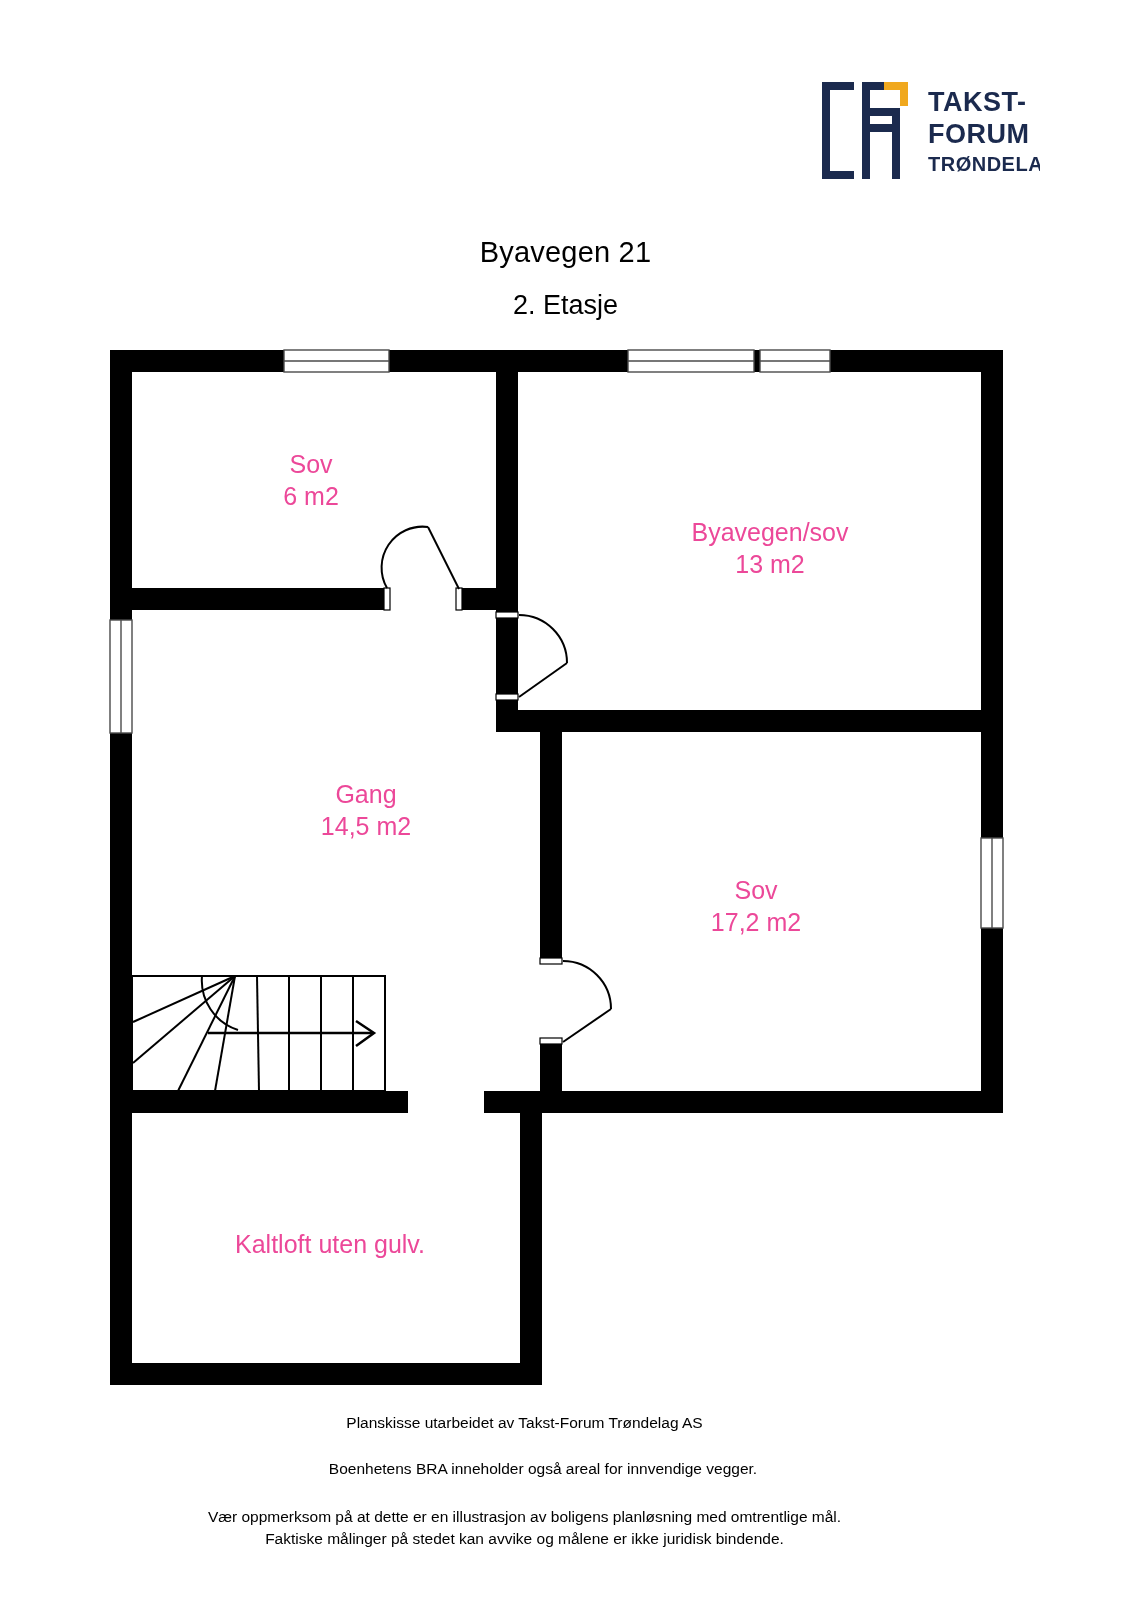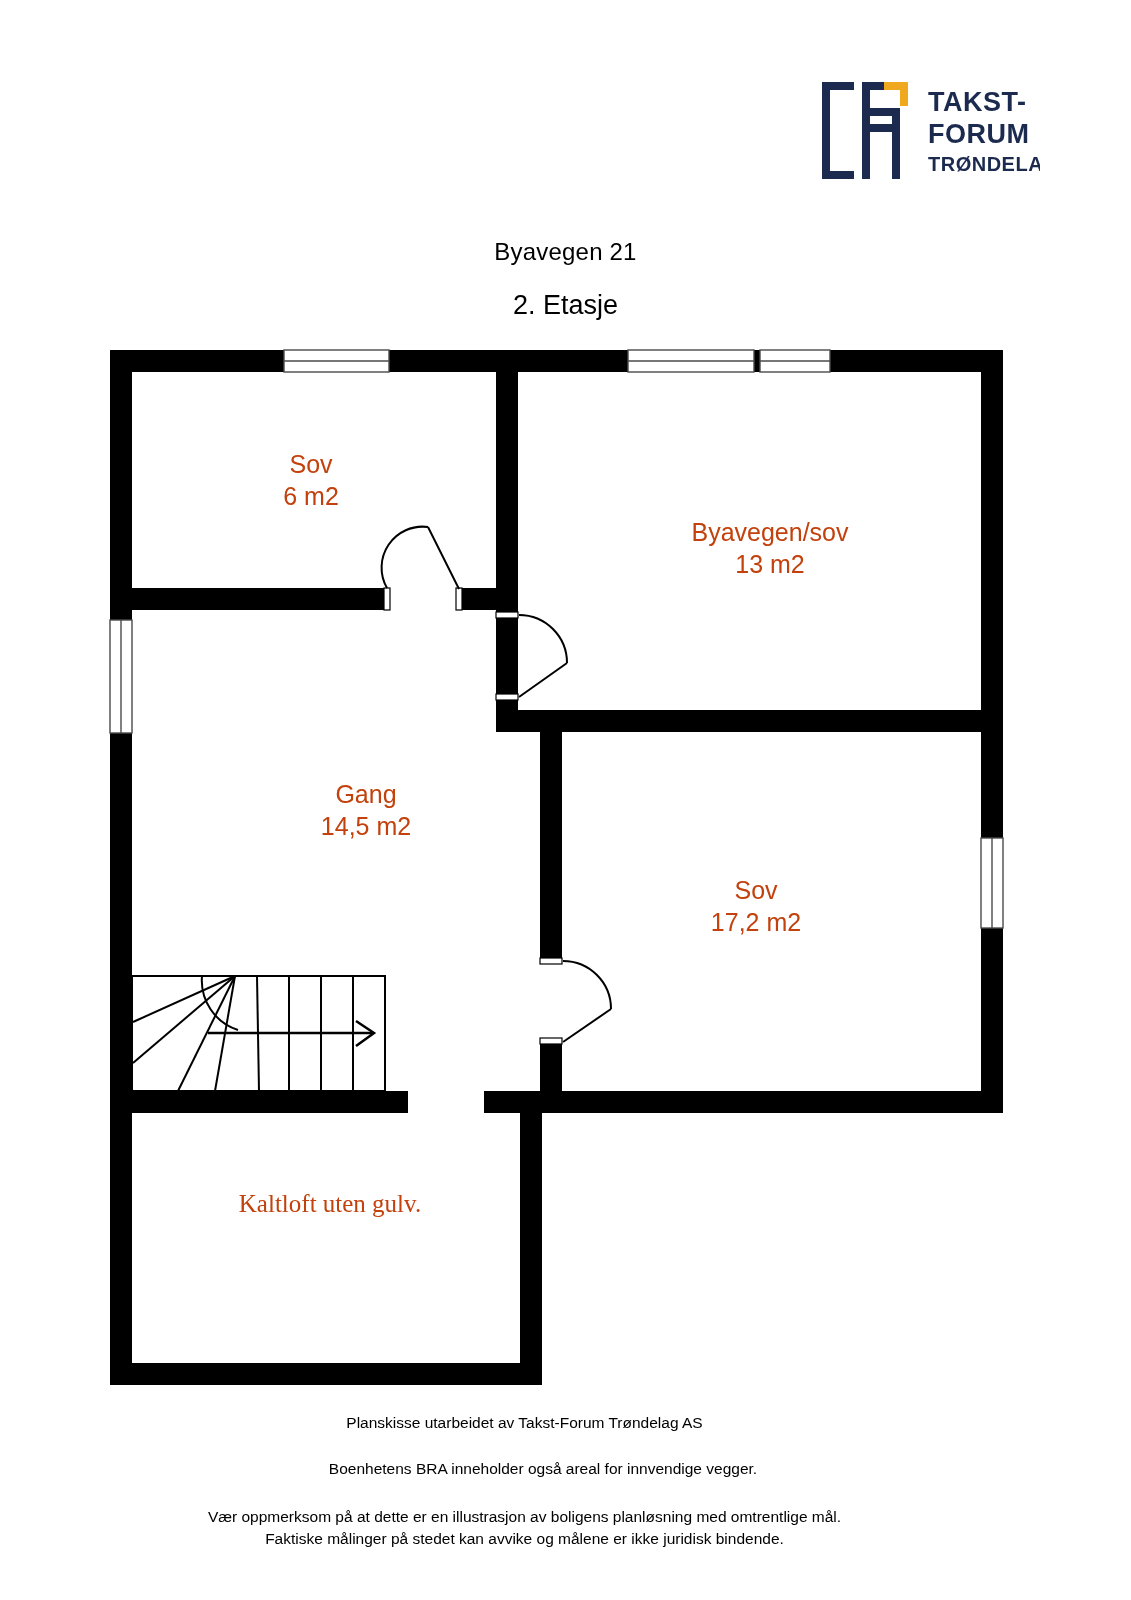--- a/index.html
+++ b/index.html
@@ -28,21 +28,21 @@
 
   
   #title-block {
     position: absolute;
     left: 0;
     top: 232px;
     width: 1131px;
     text-align: center;
   }
   #page-title {
-    font-size: 24px;
+    font-size: 29px;
     line-height: 40px;
     font-weight: normal;
     letter-spacing: 0.2px;
   }
   #page-subtitle {
     font-size: 27px;
     line-height: 34px;
     margin-top: 16px;
     font-weight: normal;
   }
@@ -56,30 +56,30 @@
     height: 1600px;
   }
 
   
   .room-label {
     position: absolute;
     text-align: center;
     font-size: 25px;
     line-height: 32px;
     white-space: nowrap;
-    color: #c2410c;
+    color: #ec4899;
   }
   .room-label .rl-name { display: block; }
   .room-label .rl-area { display: block; }
 
   #label-sov-top      { left: 196px; top: 448px; width: 230px; }
   #label-loftstue     { left: 620px; top: 516px; width: 300px; }
   #label-gang         { left: 248px; top: 778px; width: 236px; }
   #label-sov-right    { left: 640px; top: 874px; width: 232px; }
-  #label-kaltloft     { left: 120px; top: 1188px; width: 420px; font-family: Liberation Serif, serif; }
+  #label-kaltloft     { left: 120px; top: 1228px; width: 420px; }
 
   
   #footer {
     position: absolute;
     left: 0;
     top: 1412px;
     width: 1049px;
     text-align: center;
   }
   .foot-line {

